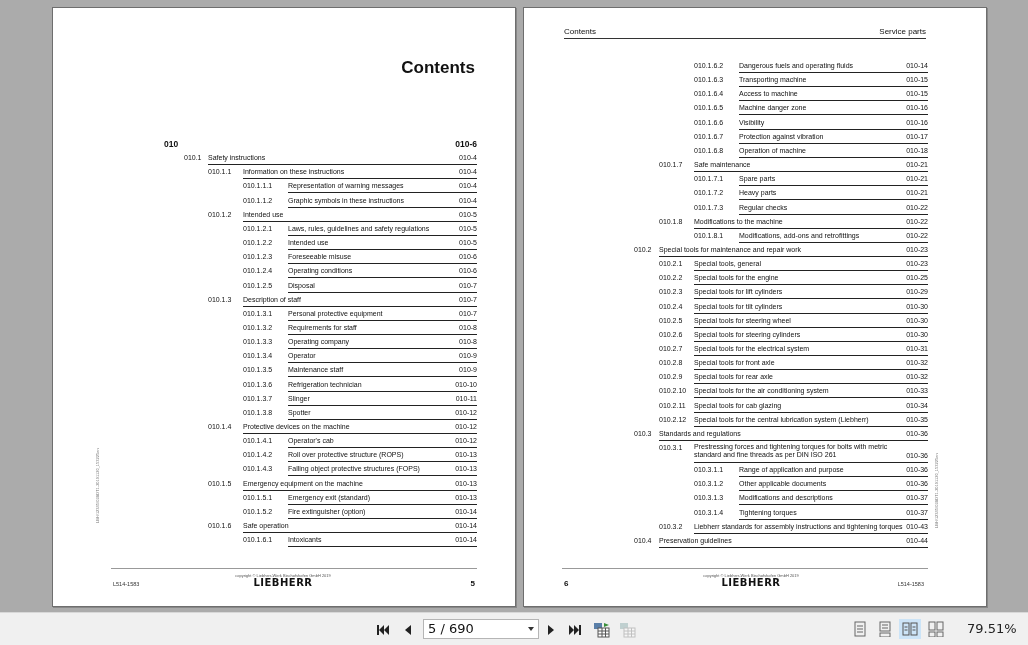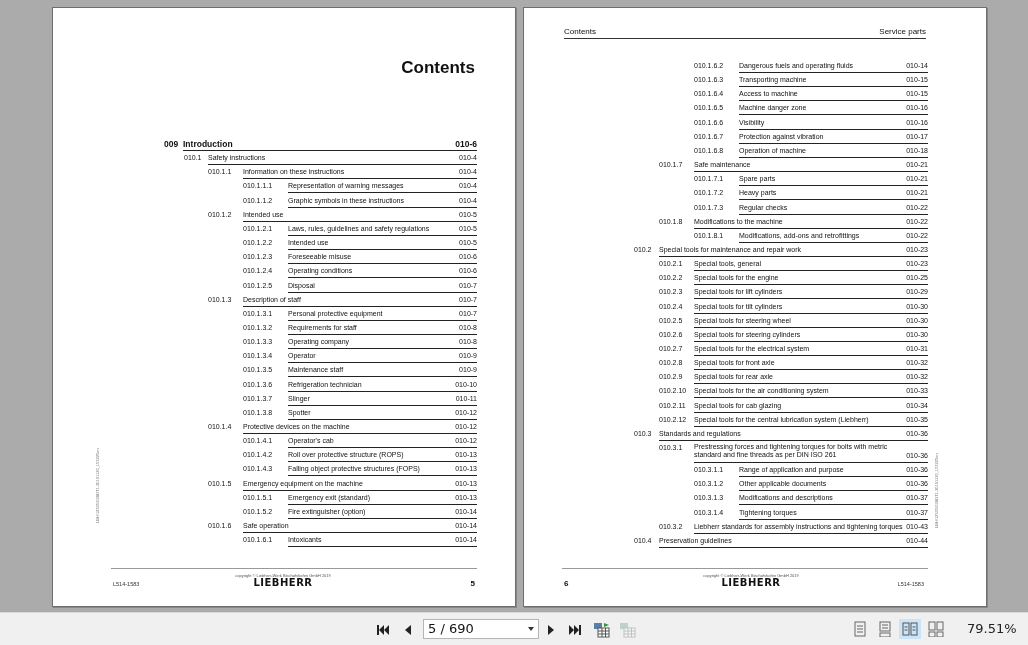--- a/index.html
+++ b/index.html
@@ -34,22 +34,21 @@
   .view-btn.active { background: #cce4f7; }
 </style>
 </head>
 <body>
 
 <div class="viewer">
   <div class="page left">
     <div class="title">Contents</div>
     <div class="toc" id="toc-left">
         <div class="row l0" style="top: 131px; left: 111px; width: 313px;">
-          <span class="num" style="left: 0px;">009</span>
-          <span class="txt" style="left: 19px; right: 0px;">Introduction</span>
+          <span class="num" style="left: 0px;">010</span>
           <span class="pg">010-6</span>
         </div>
         <div class="row l1" style="top: 145.15px; left: 131px; width: 293px;">
           <span class="num" style="left: 0px;">010.1</span>
           <span class="txt" style="left: 24px; right: 0px;">Safety instructions</span>
           <span class="pg">010-4</span>
         </div>
         <div class="row l2" style="top: 159.3px; left: 155px; width: 269px;">
           <span class="num" style="left: 0px;">010.1.1</span>
           <span class="txt" style="left: 35px; right: 0px;">Information on these instructions</span>

